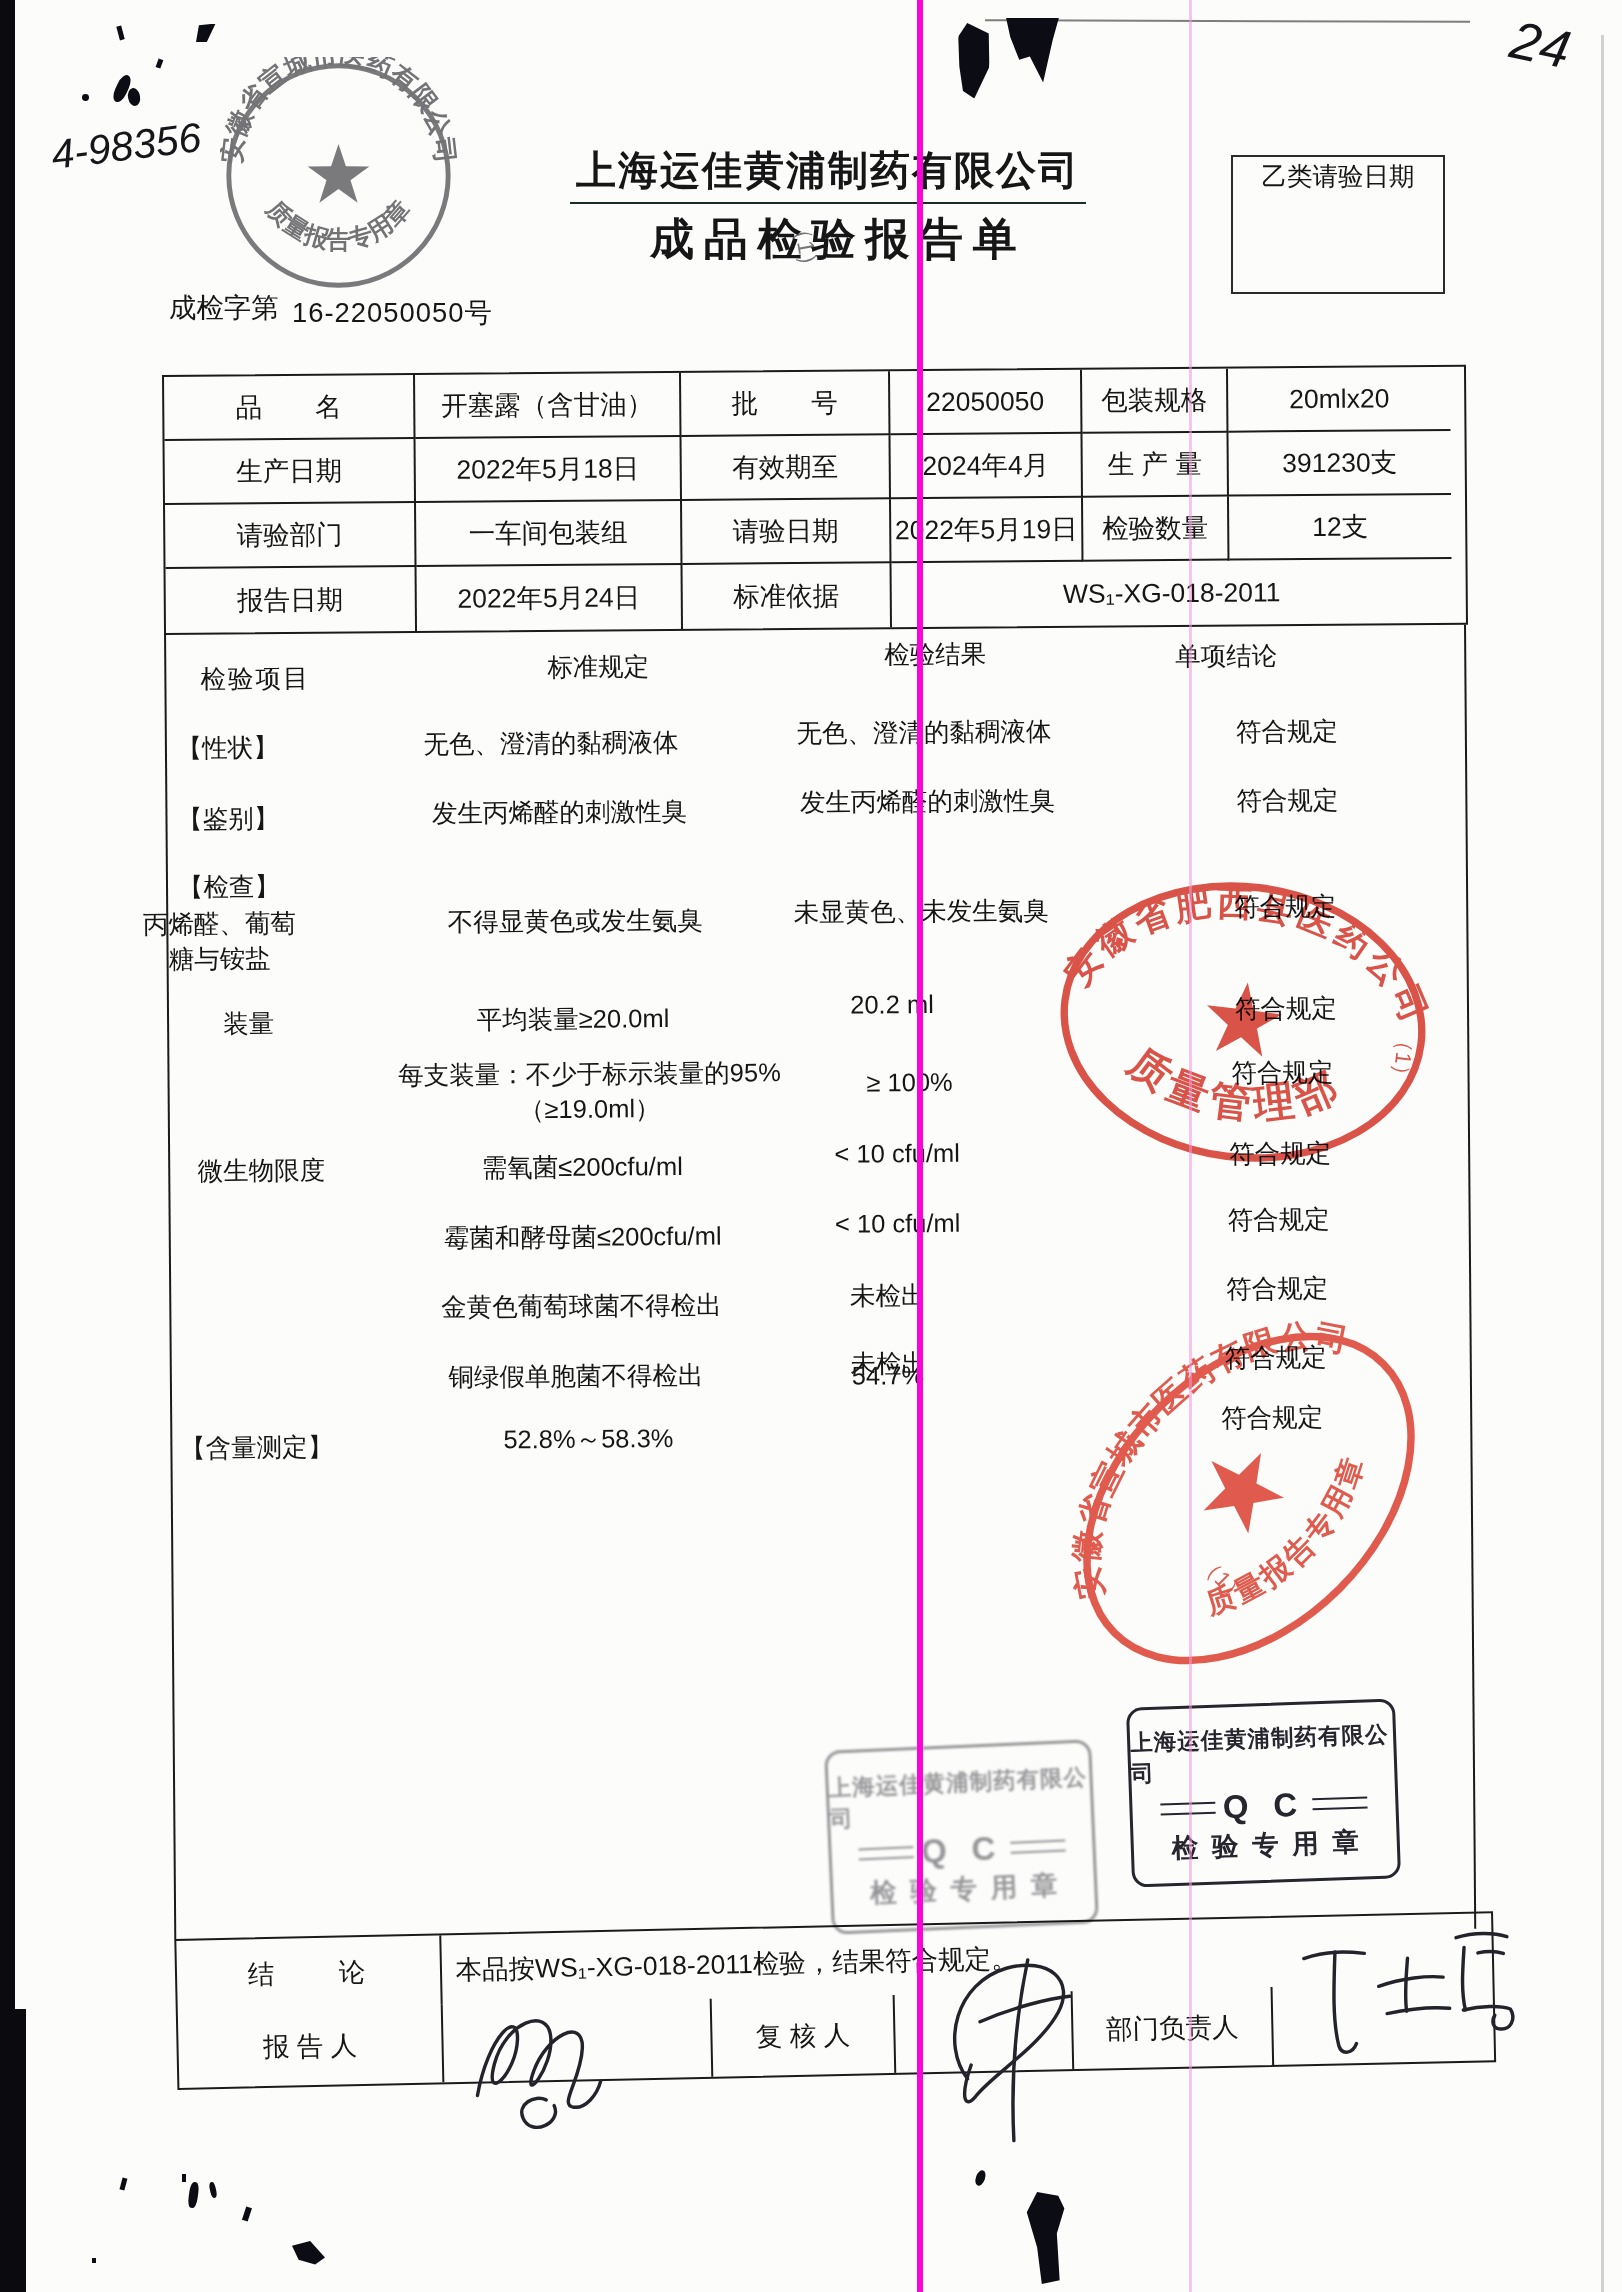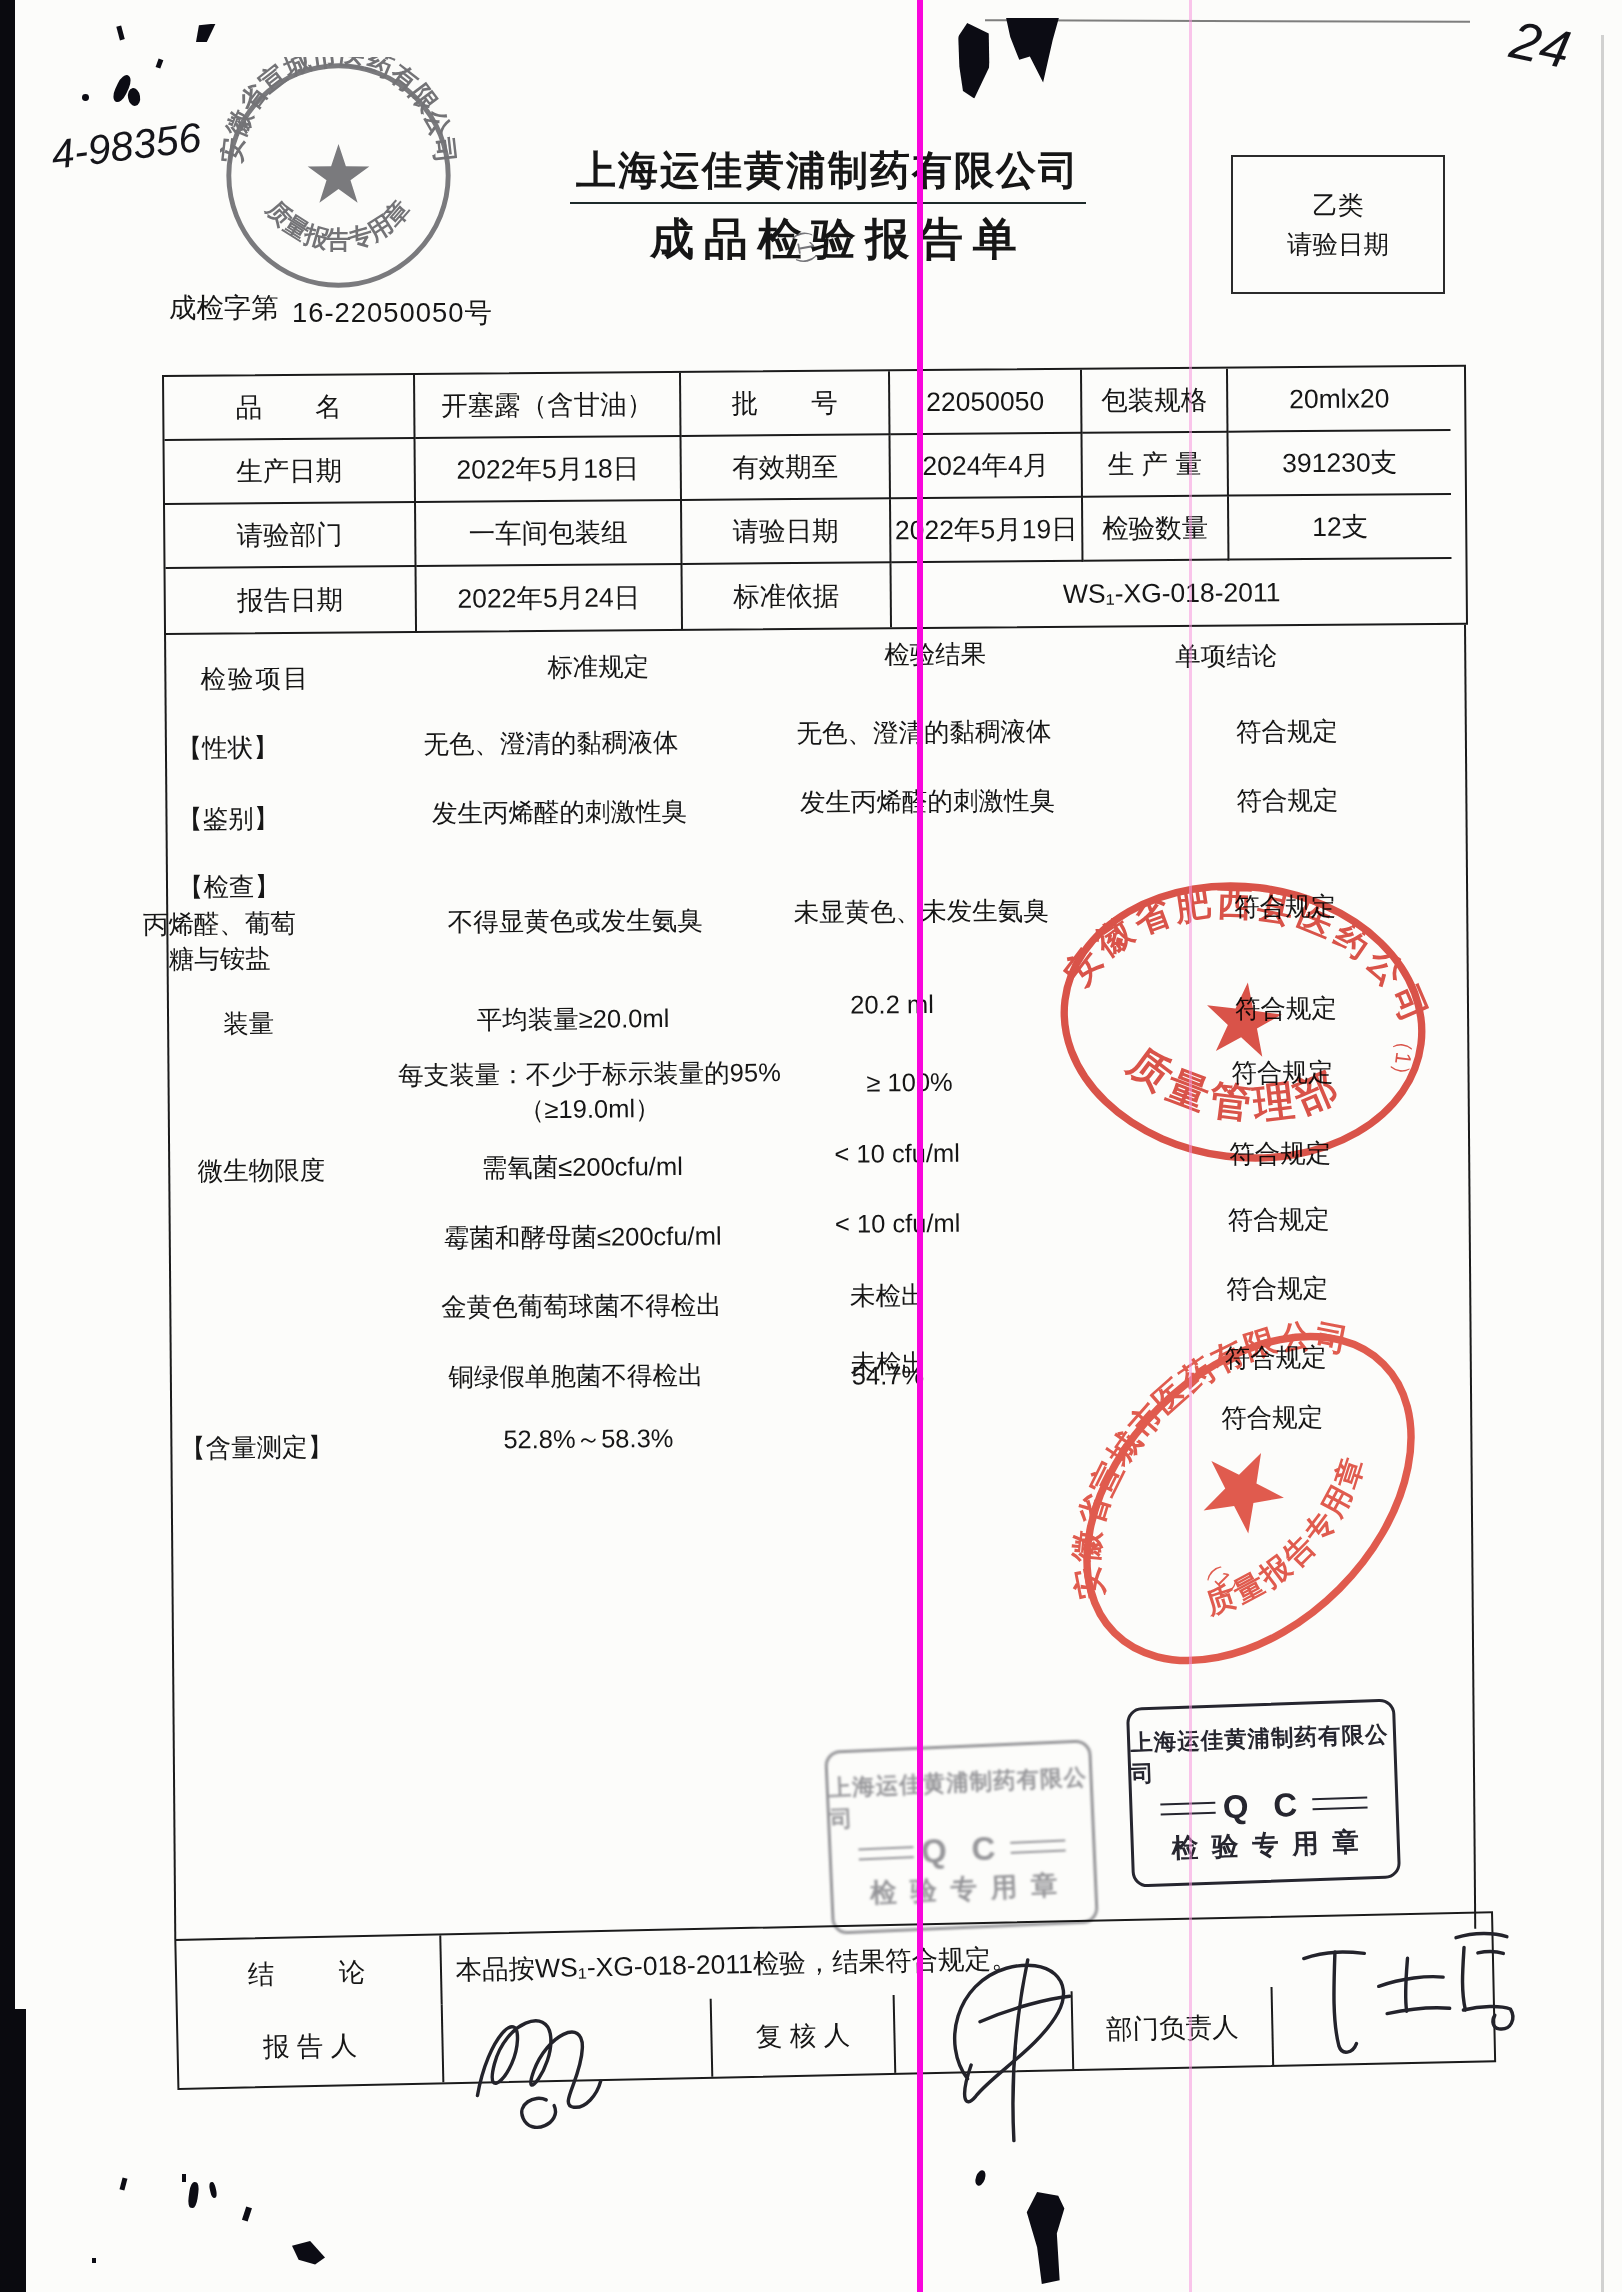--- a/index.html
+++ b/index.html
@@ -10,21 +10,21 @@
   .edge-strip{background:#0a0a0f;}
   .blob{background:#0c0c14;}
   
   .magenta-line{background:#f905dc;}
   .pink-line{background:rgba(246,150,220,.55);}
   
   .company{font-size:40px;font-weight:bold;letter-spacing:2px;border-bottom:2.9px solid #1d2a2a;padding:0 5.9px 3.9px 5.9px;}
   .doc-title{font-size:44px;font-weight:bold;letter-spacing:9.8px;}
   .cert{font-size:27.4px;}
   .otc-box{border:2.9px solid #2b2b2b;width:210px;height:135px;text-align:center;
-           display:flex;flex-direction:column;justify-content:center;font-size:25.5px;line-height:39px;}
+           display:flex;flex-direction:row;justify-content:center;font-size:25.5px;line-height:39px;}
   .hand{font-style:italic;color:#15151a;}
   
   .doc-tables{transform:rotate(-0.45deg);transform-origin:0 0;}
   .grid{display:grid;border:2.9px solid #1b1b1b;background:transparent;}
   .grid > div{border-right:2.9px solid #1b1b1b;border-bottom:2.9px solid #1b1b1b;
               display:flex;align-items:center;justify-content:center;font-size:26.5px;white-space:pre;}
   .grid > div.noR{border-right:none;}
   .grid > div.noB{border-bottom:none;}
   .items-box{position:relative;border-left:2.9px solid #1b1b1b;border-right:2.9px solid #1b1b1b;}
   .il{position:absolute;font-size:25.5px;white-space:pre;}

